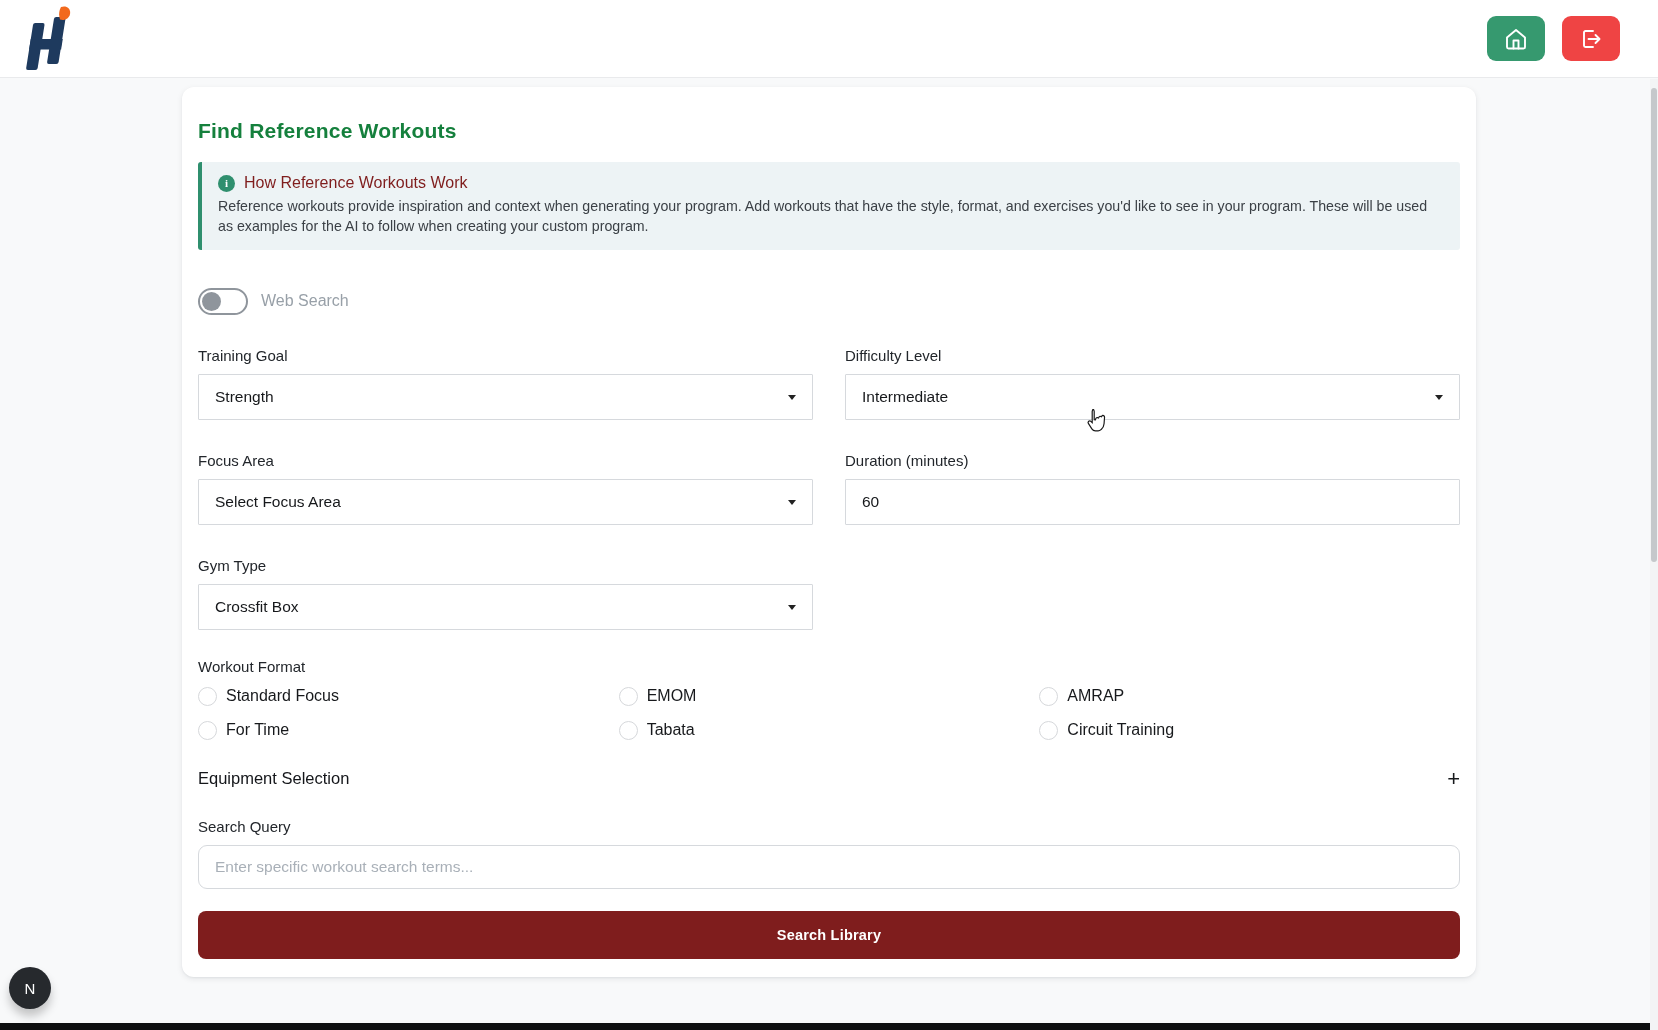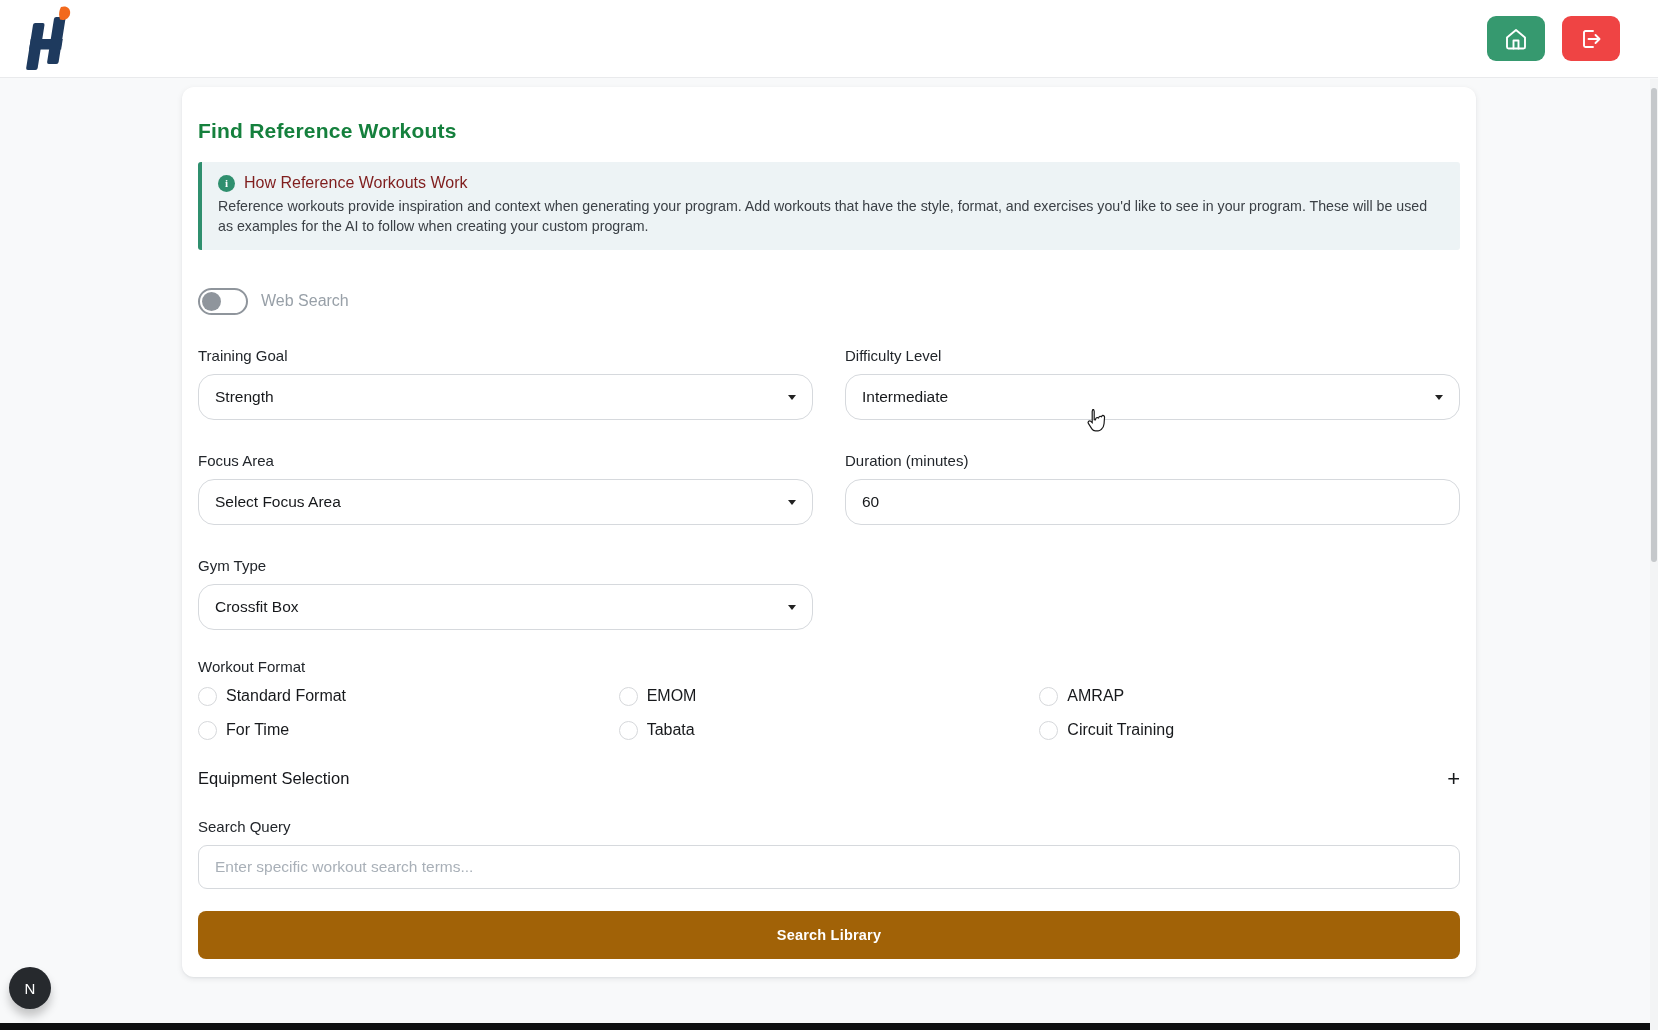--- a/index.html
+++ b/index.html
@@ -47,21 +47,21 @@
   .info-body{ margin-top:5px; font-size:14.2px; line-height:1.4; color:#3b4046; }
   
   .toggle-row{ margin-top:38px; display:flex; align-items:center; gap:13px; }
   .toggle{ width:50px; height:27px; border:2px solid #8f959c; border-radius:14px; background:#fff; position:relative; cursor:pointer; }
   .toggle-knob{ position:absolute; left:2px; top:2px; width:19px; height:19px; border-radius:50%; background:#8f959c; }
   .toggle-label{ font-size:16px; color:#98a0a8; }
   
   .form-grid{ margin-top:32px; display:grid; grid-template-columns:1fr 1fr; column-gap:18px; row-gap:26px;gap:32px; }
   .field-label{ display:block; font-size:15px; color:#22262b; margin-bottom:10px; }
   .control{
-    height:46px; width:100%; border:1px solid #d6d9dd; border-radius:16px; background:#fff;
+    height:46px; width:100%; border:1px solid #d6d9dd; border-radius:1px; background:#fff;
     display:flex; align-items:center; padding:0 16px; font-size:15.5px; color:#16181b;
     position:relative; cursor:pointer;
   }
   input.control{ font-family:"Liberation Sans", sans-serif; outline:none; cursor:text; }
   input.control::placeholder{ color:#a9b0b8; }
   .caret{
     position:absolute; right:16px; top:50%; margin-top:-2px;
     width:0; height:0; border-left:4.5px solid transparent; border-right:4.5px solid transparent;
     border-top:5.5px solid #222;
   }
@@ -72,21 +72,21 @@
   .radio-circle{ width:19px; height:19px; border:1.5px solid #d6d8db; border-radius:50%; background:#fff; flex:0 0 auto; }
   
   .equip-row{ margin-top:28px; display:flex; align-items:center; justify-content:space-between; }
   .equip-label{ font-size:16.5px; font-weight:500; color:#14161a; }
   .equip-plus{ font-size:22px; font-weight:300; color:#17191c; line-height:1; background:none; border:none; cursor:pointer; }
   
   .sq-label{ margin-top:28px; }
   .search-input{ margin-top:10px; height:44px; border-radius:9px; }
   .submit-btn{
     margin-top:22px; width:100%; height:48px; border:none; border-radius:8px;
-    background:#a16207; color:#fff; font-size:14.5px; font-weight:700; cursor:pointer;
+    background:#7f1d1d; color:#fff; font-size:14.5px; font-weight:700; cursor:pointer;
     font-family:"Liberation Sans", sans-serif; letter-spacing:.2px;
   }
   
   .avatar{
     position:absolute; left:9px; top:967px; width:42px; height:42px; border-radius:50%;
     background:#26292d; color:#fff; font-size:15px; display:flex; align-items:center; justify-content:center;
     box-shadow:0 7px 10px rgba(0,0,0,.22); cursor:pointer;
   }
   .scroll-track{ position:absolute; right:0; top:79px; width:8px; height:951px; background:#f3f4f5; }
   .scroll-thumb{ position:absolute; right:1px; top:9px; width:6px; height:474px; background:#c5c8cb; border-radius:3px; cursor:grab; }
@@ -174,21 +174,21 @@
           <span class="caret"></span>
         </div>
       </div>
       <div></div>
     </div>
 
     <div class="section-label">Workout Format</div>
     <div class="radio-grid">
       <div class="radio-item">
         <span class="radio-circle"></span>
-        <span>Standard Format</span>
+        <span>Standard Focus</span>
       </div>
       <div class="radio-item">
         <span class="radio-circle"></span>
         <span>EMOM</span>
       </div>
       <div class="radio-item">
         <span class="radio-circle"></span>
         <span>AMRAP</span>
       </div>
       <div class="radio-item">

